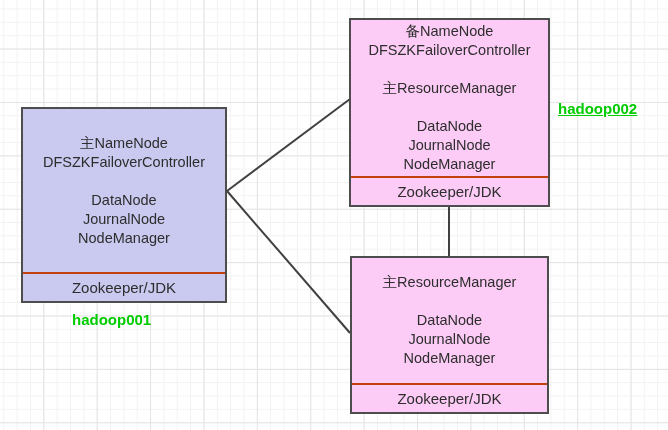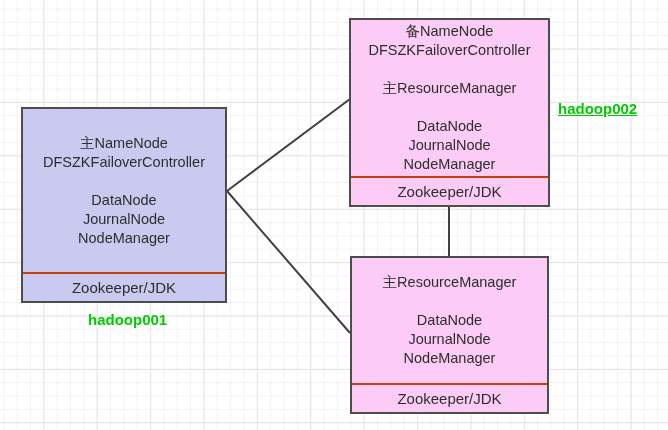--- a/index.html
+++ b/index.html
@@ -65,21 +65,21 @@
   #node-hadoop001 { left: 21px;  top: 107px; width: 206px; height: 196px; }
   #node-hadoop002 { left: 349px; top: 18px;  width: 201px; height: 189px; }
   #node-hadoop003 { left: 350px; top: 256px; width: 199px; height: 158px; }
   .host-label {
     position: absolute;
     color: #00cc00;
     font-weight: bold;
     font-size: 15px;
     white-space: nowrap;
   }
-  #label-hadoop001 { left: 88px;  top: 311px; }
+  #label-hadoop001 { left: 72px;  top: 311px; }
   #label-hadoop002 { left: 558px; top: 100px; text-decoration: underline; }
   #label-hadoop003 { left: 561px; top: 329px; }
 </style>
 </head>
 <body>
 
 <div class="canvas">
 
   <svg class="edges" viewBox="0 0 668 430" xmlns="http://www.w3.org/2000/svg">
     <line x1="227" y1="191" x2="350" y2="99" stroke="#404040" stroke-width="2"></line>

